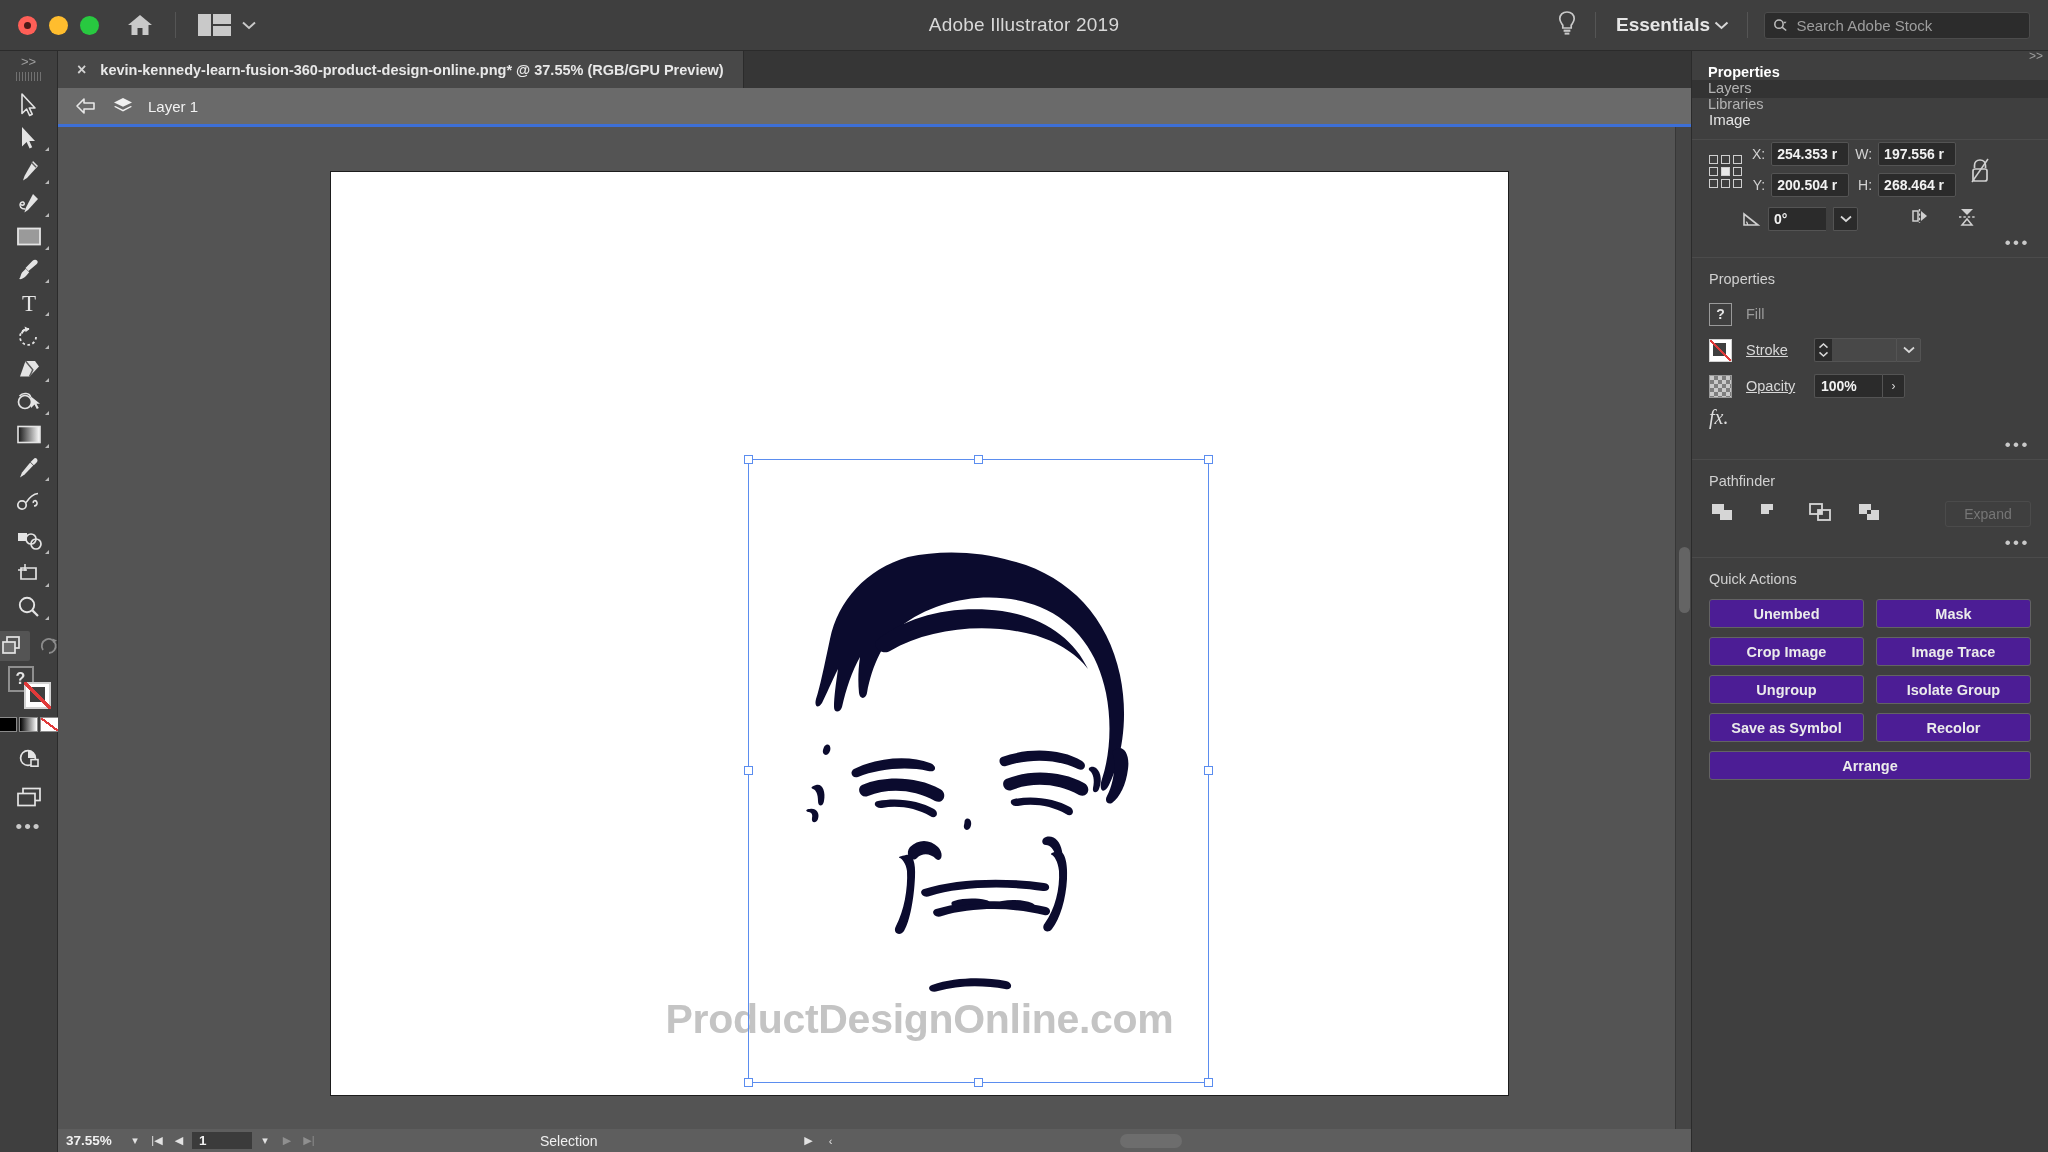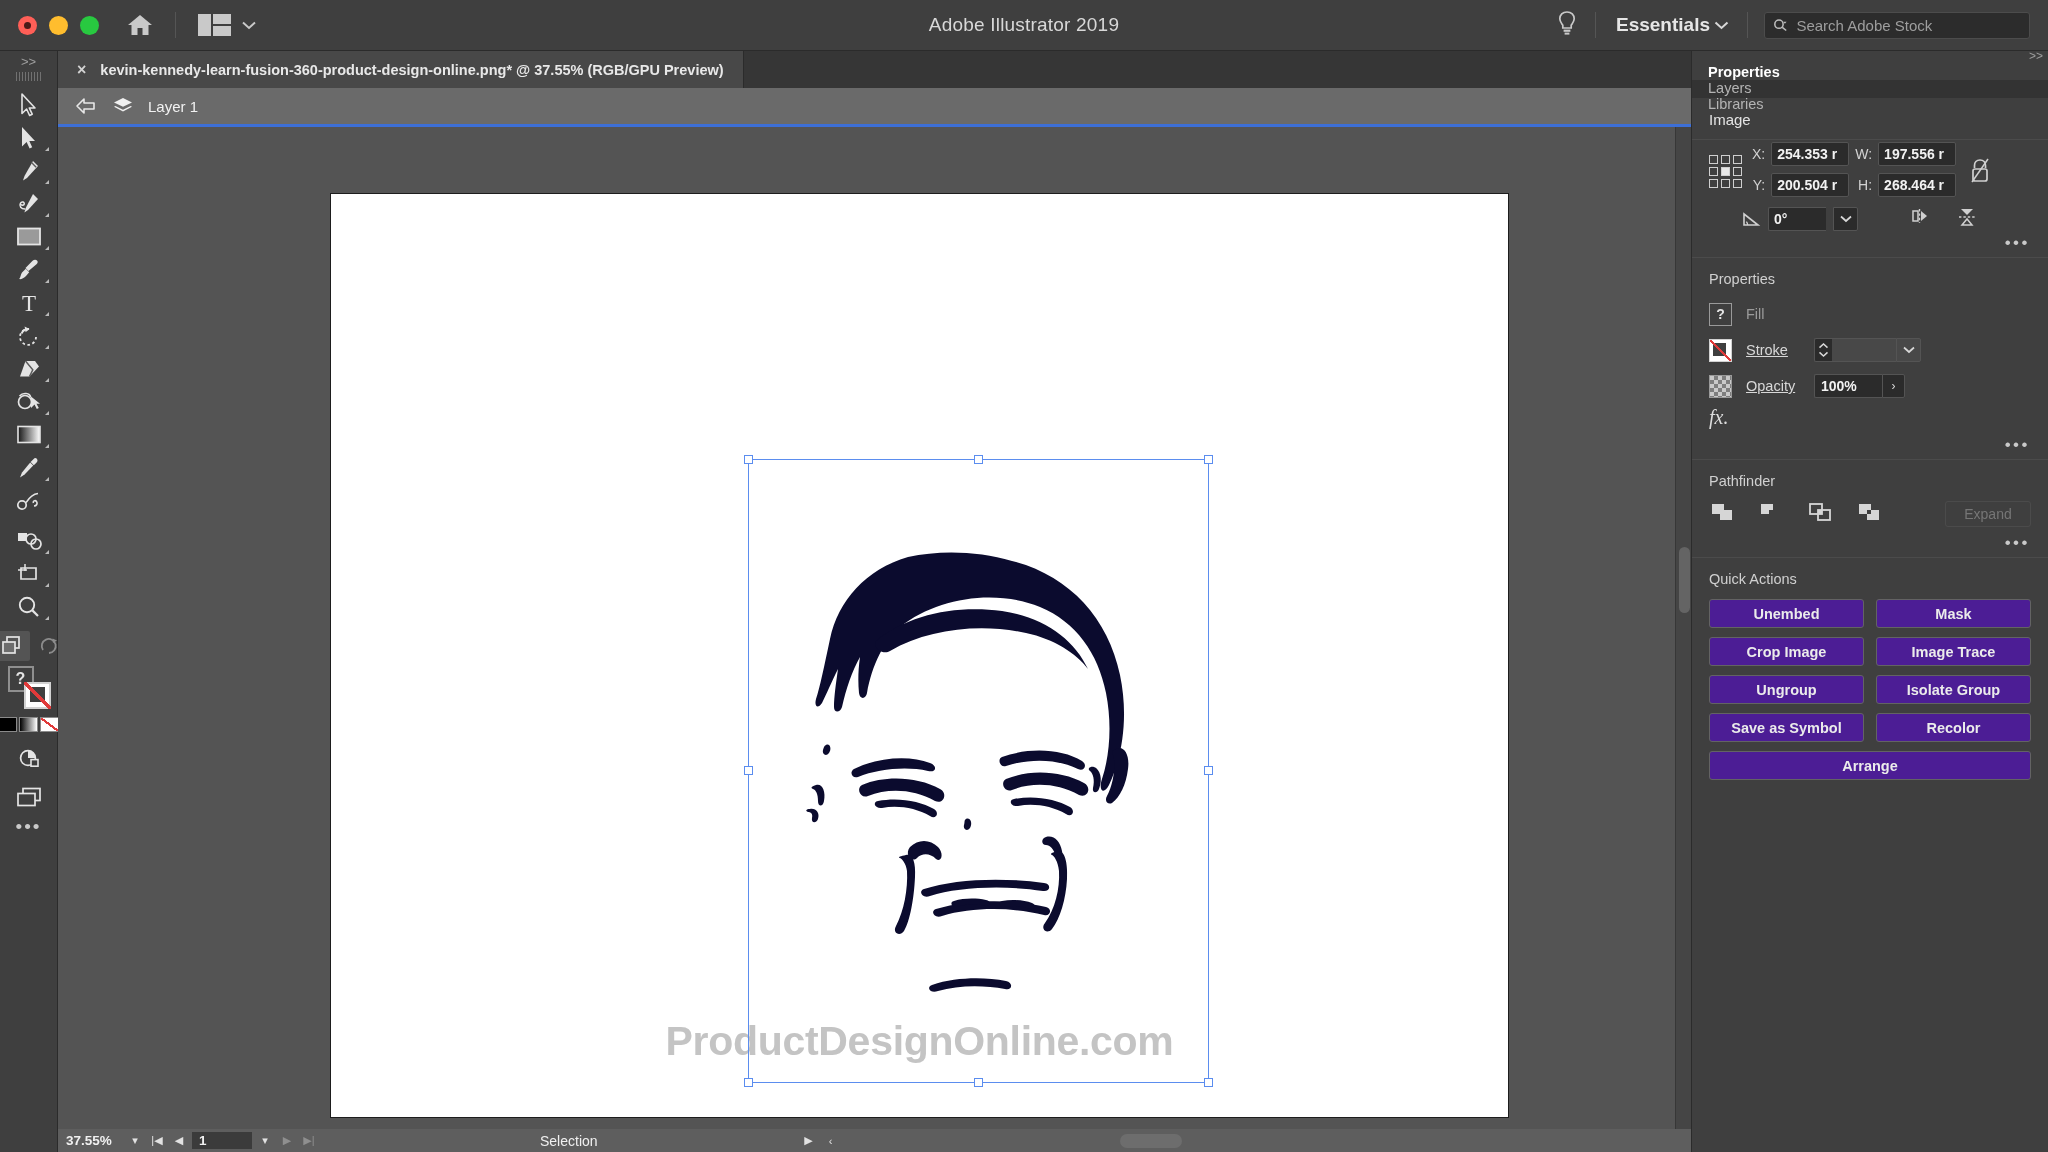--- a/index.html
+++ b/index.html
@@ -129,21 +129,21 @@
     position: absolute; left: 58px; top: 124px; width: 1633px; height: 3px;
     background: #3d6fd6;
   }
 
   
   .canvasarea {
     position: absolute; left: 58px; top: 127px; width: 1633px; height: 1002px;
     background: #545454; overflow: hidden;
   }
   .artboard {
-    position: absolute; left: 272px; top: 66px; width: 1179px; height: 925px;
+    position: absolute; left: 272px; top: 44px; width: 1179px; height: 925px;
     background: #ffffff; border: 1px solid #1d1d1d;
   }
   .watermark {
     position: absolute; left: 50%; bottom: 52px; transform: translateX(-50%);
     color: #c4c4c4; font-size: 41px; font-weight: bold; white-space: nowrap;
     letter-spacing: -.3px;
   }
   .selection-box {
     position: absolute; left: 690px; top: 332px; width: 461px; height: 624px;
     border: 1.2px solid #5b8def; pointer-events: none;

